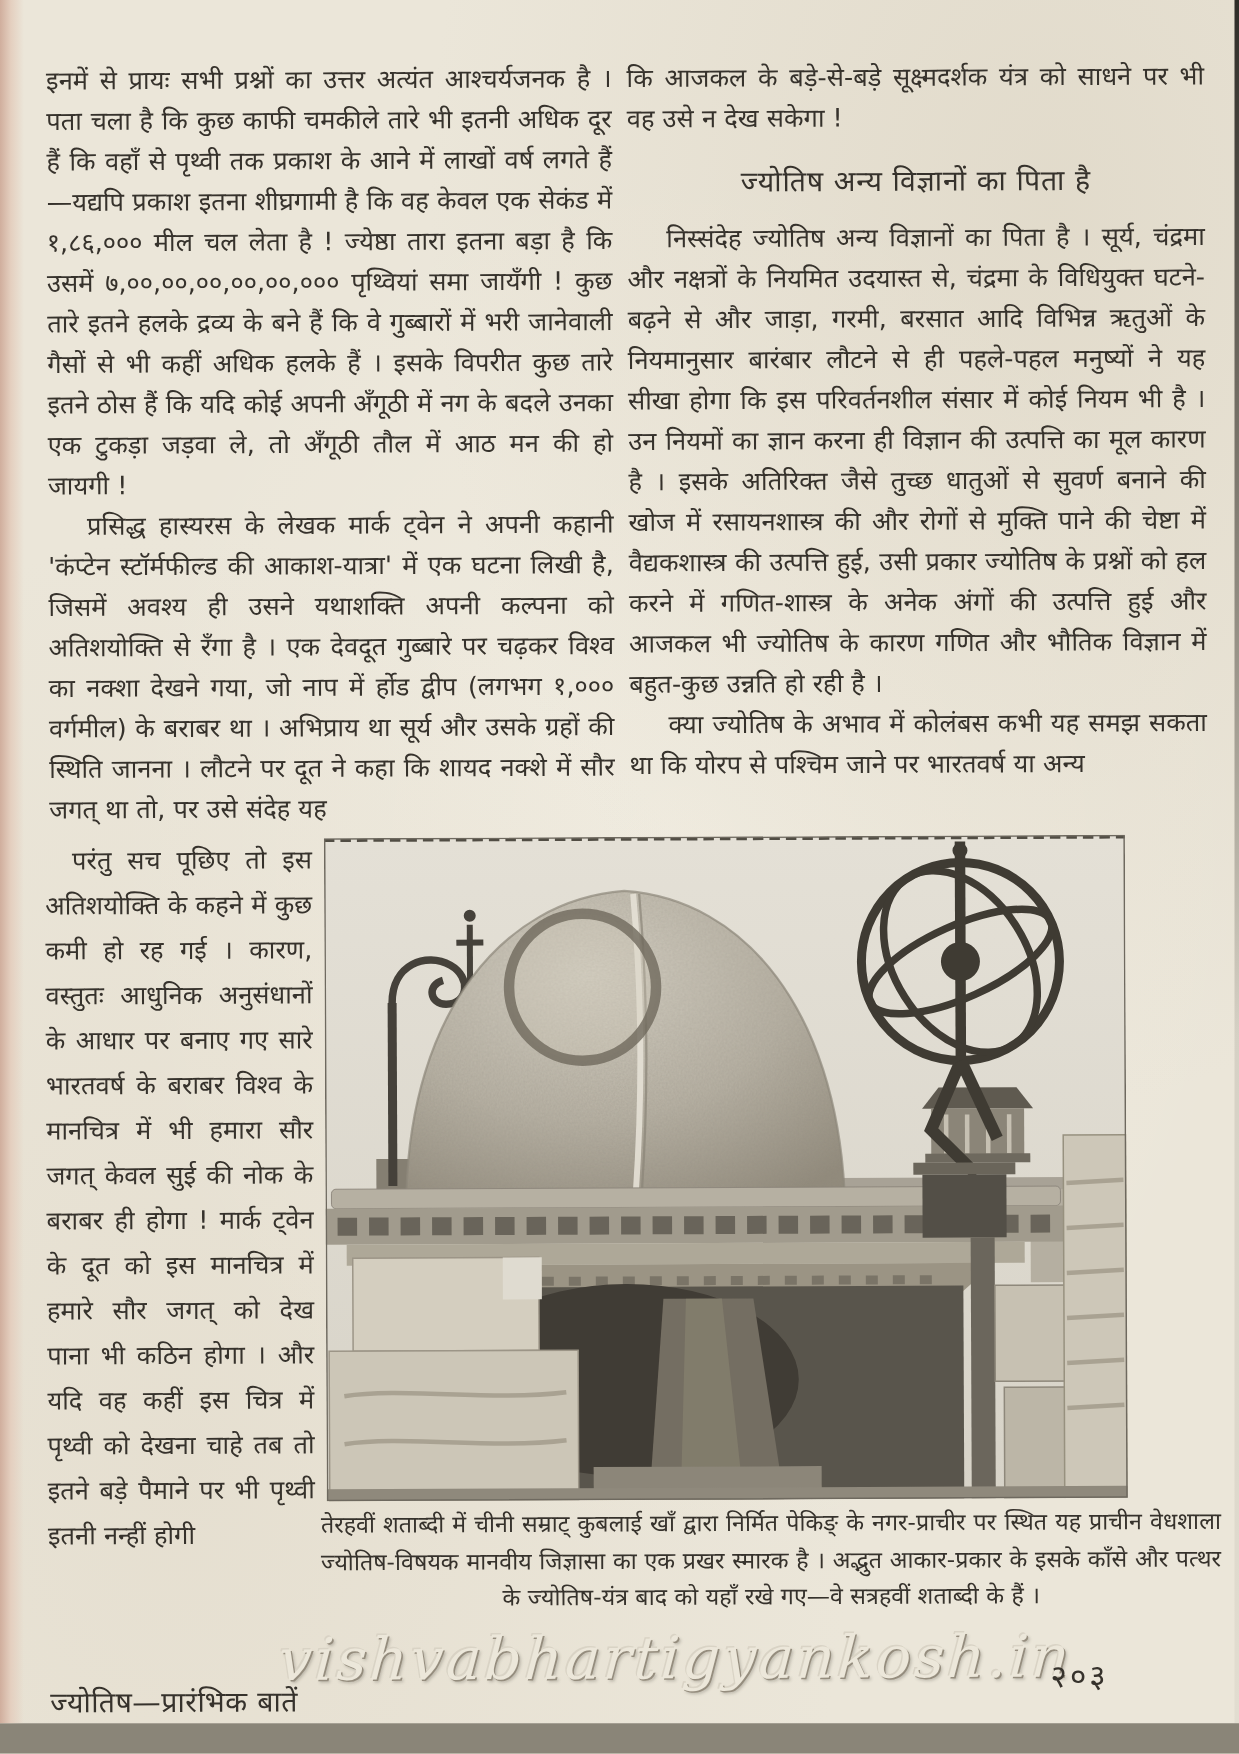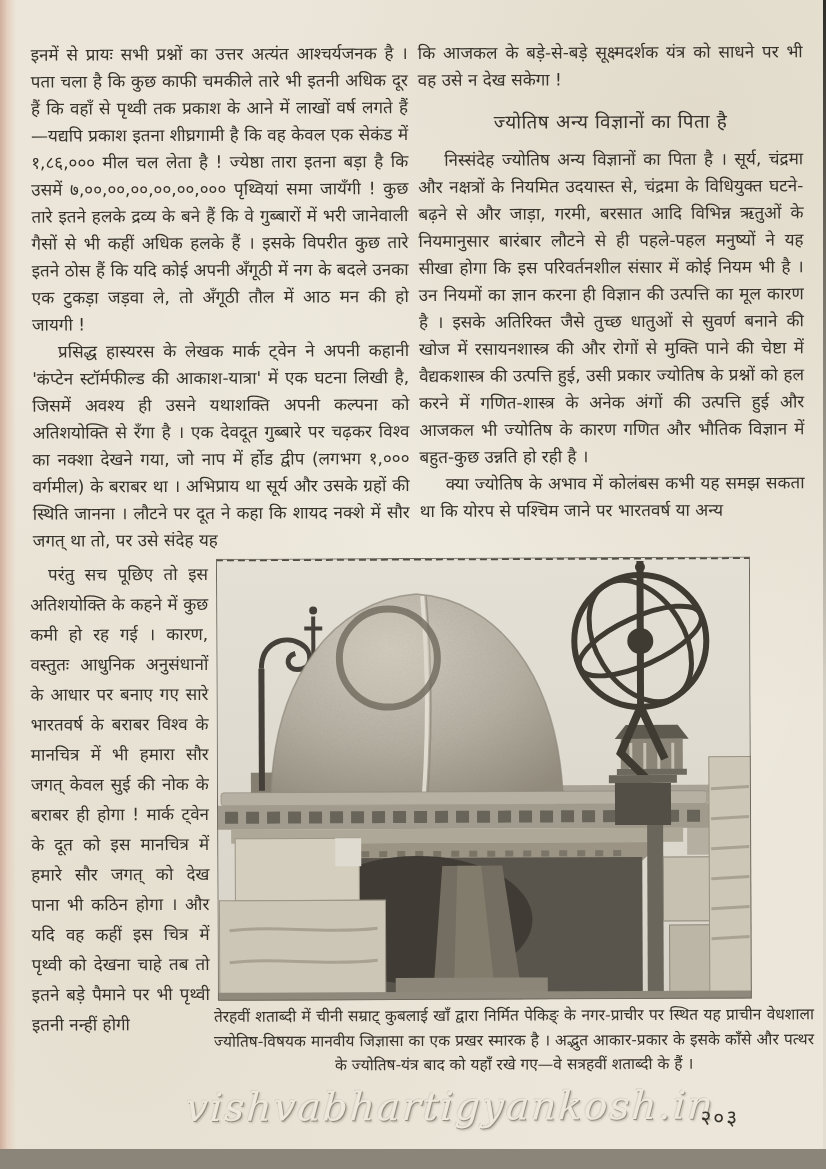--- a/index.html
+++ b/index.html
@@ -200,18 +200,19 @@
         <rect x="0" y="434" width="534" height="8" fill="#8f897c"></rect>
         <line x1="0" y1="1.5" x2="534" y2="1.5" stroke="#514d44" stroke-width="2" stroke-dasharray="7 4"></line>
         <rect x="0.5" y="0.5" width="533" height="441" fill="none" stroke="#6e695f" stroke-width="1"></rect>
       </svg>
     </div>
 
     <div class="caption">तेरहवीं शताब्दी में चीनी सम्राट् कुबलाई खाँ द्वारा निर्मित पेकिङ् के नगर-प्राचीर पर स्थित यह प्राचीन वेधशाला ज्योतिष-विषयक मानवीय जिज्ञासा का एक प्रखर स्मारक है । अद्भुत आकार-प्रकार के इसके काँसे और पत्थर के ज्योतिष-यंत्र बाद को यहाँ रखे गए—वे सत्रहवीं शताब्दी के हैं ।</div>
 
     <div class="watermark">vishvabhartigyankosh.in</div>
 
+    <div class="footer-left">ज्योतिष—प्रारंभिक बातें</div>
     <div class="page-number">२०३</div>
 
   </div>
 
   <div class="edge-right"></div>
 </div>
 
 </body></html>

